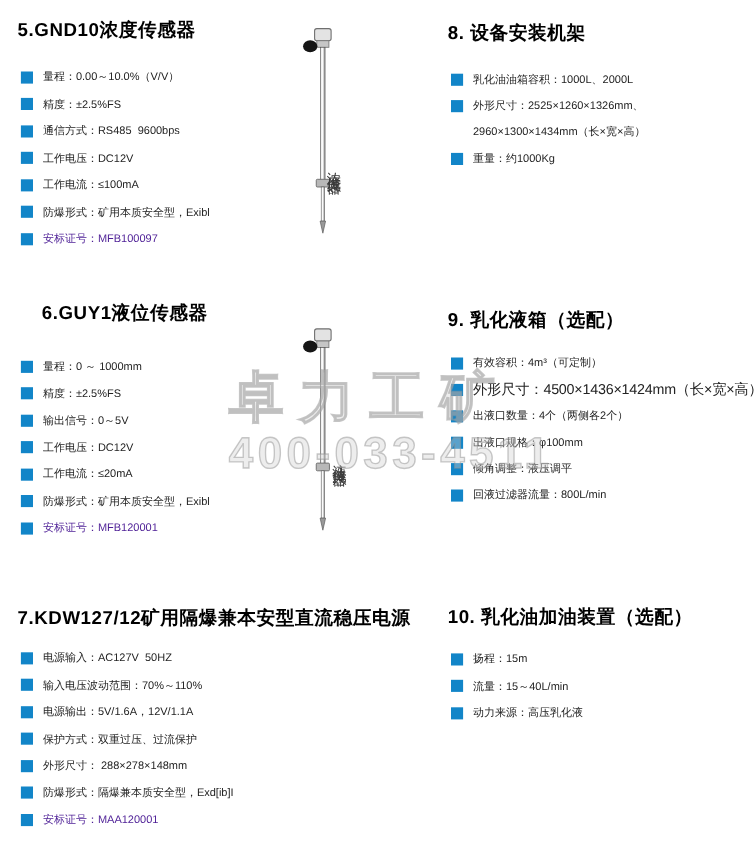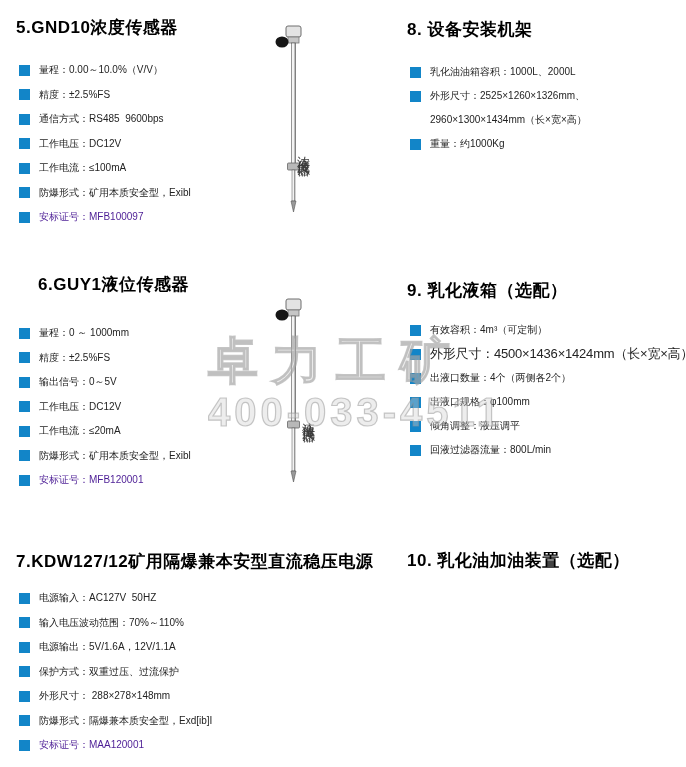--- a/index.html
+++ b/index.html
@@ -192,20 +192,34 @@
         <span class="bullet"></span>
         <span class="txt">倾角调整：液压调平</span>
       </div>
     <div class="row">
         <span class="bullet"></span>
         <span class="txt">回液过滤器流量：800L/min</span>
       </div>
   </div>
 
   <h2 class="sec-title" id="sec10-title">10. 乳化油加油装置（选配）</h2>
+  <div class="rows" id="sec10-rows">
+    <div class="row">
+        <span class="bullet"></span>
+        <span class="txt">扬程：15m</span>
+      </div>
+    <div class="row">
+        <span class="bullet"></span>
+        <span class="txt">流量：15～40L/min</span>
+      </div>
+    <div class="row">
+        <span class="bullet"></span>
+        <span class="txt">动力来源：高压乳化液</span>
+      </div>
+  </div>
 
   <svg class="sensor" id="sensor-a" width="44" height="192" viewBox="0 0 44 192" xmlns="http://www.w3.org/2000/svg">
     <defs>
       <linearGradient id="metA" x1="0" y1="0" x2="1" y2="0">
         <stop offset="0" stop-color="#e9e9e9"></stop>
           <stop offset="0.45" stop-color="#fdfdfd"></stop>
           <stop offset="1" stop-color="#8a8a8a"></stop>
       </linearGradient>
     </defs>
     <rect x="14" y="2" width="15" height="11" rx="2" fill="#e3e3e3" stroke="#6f6f6f"></rect>

